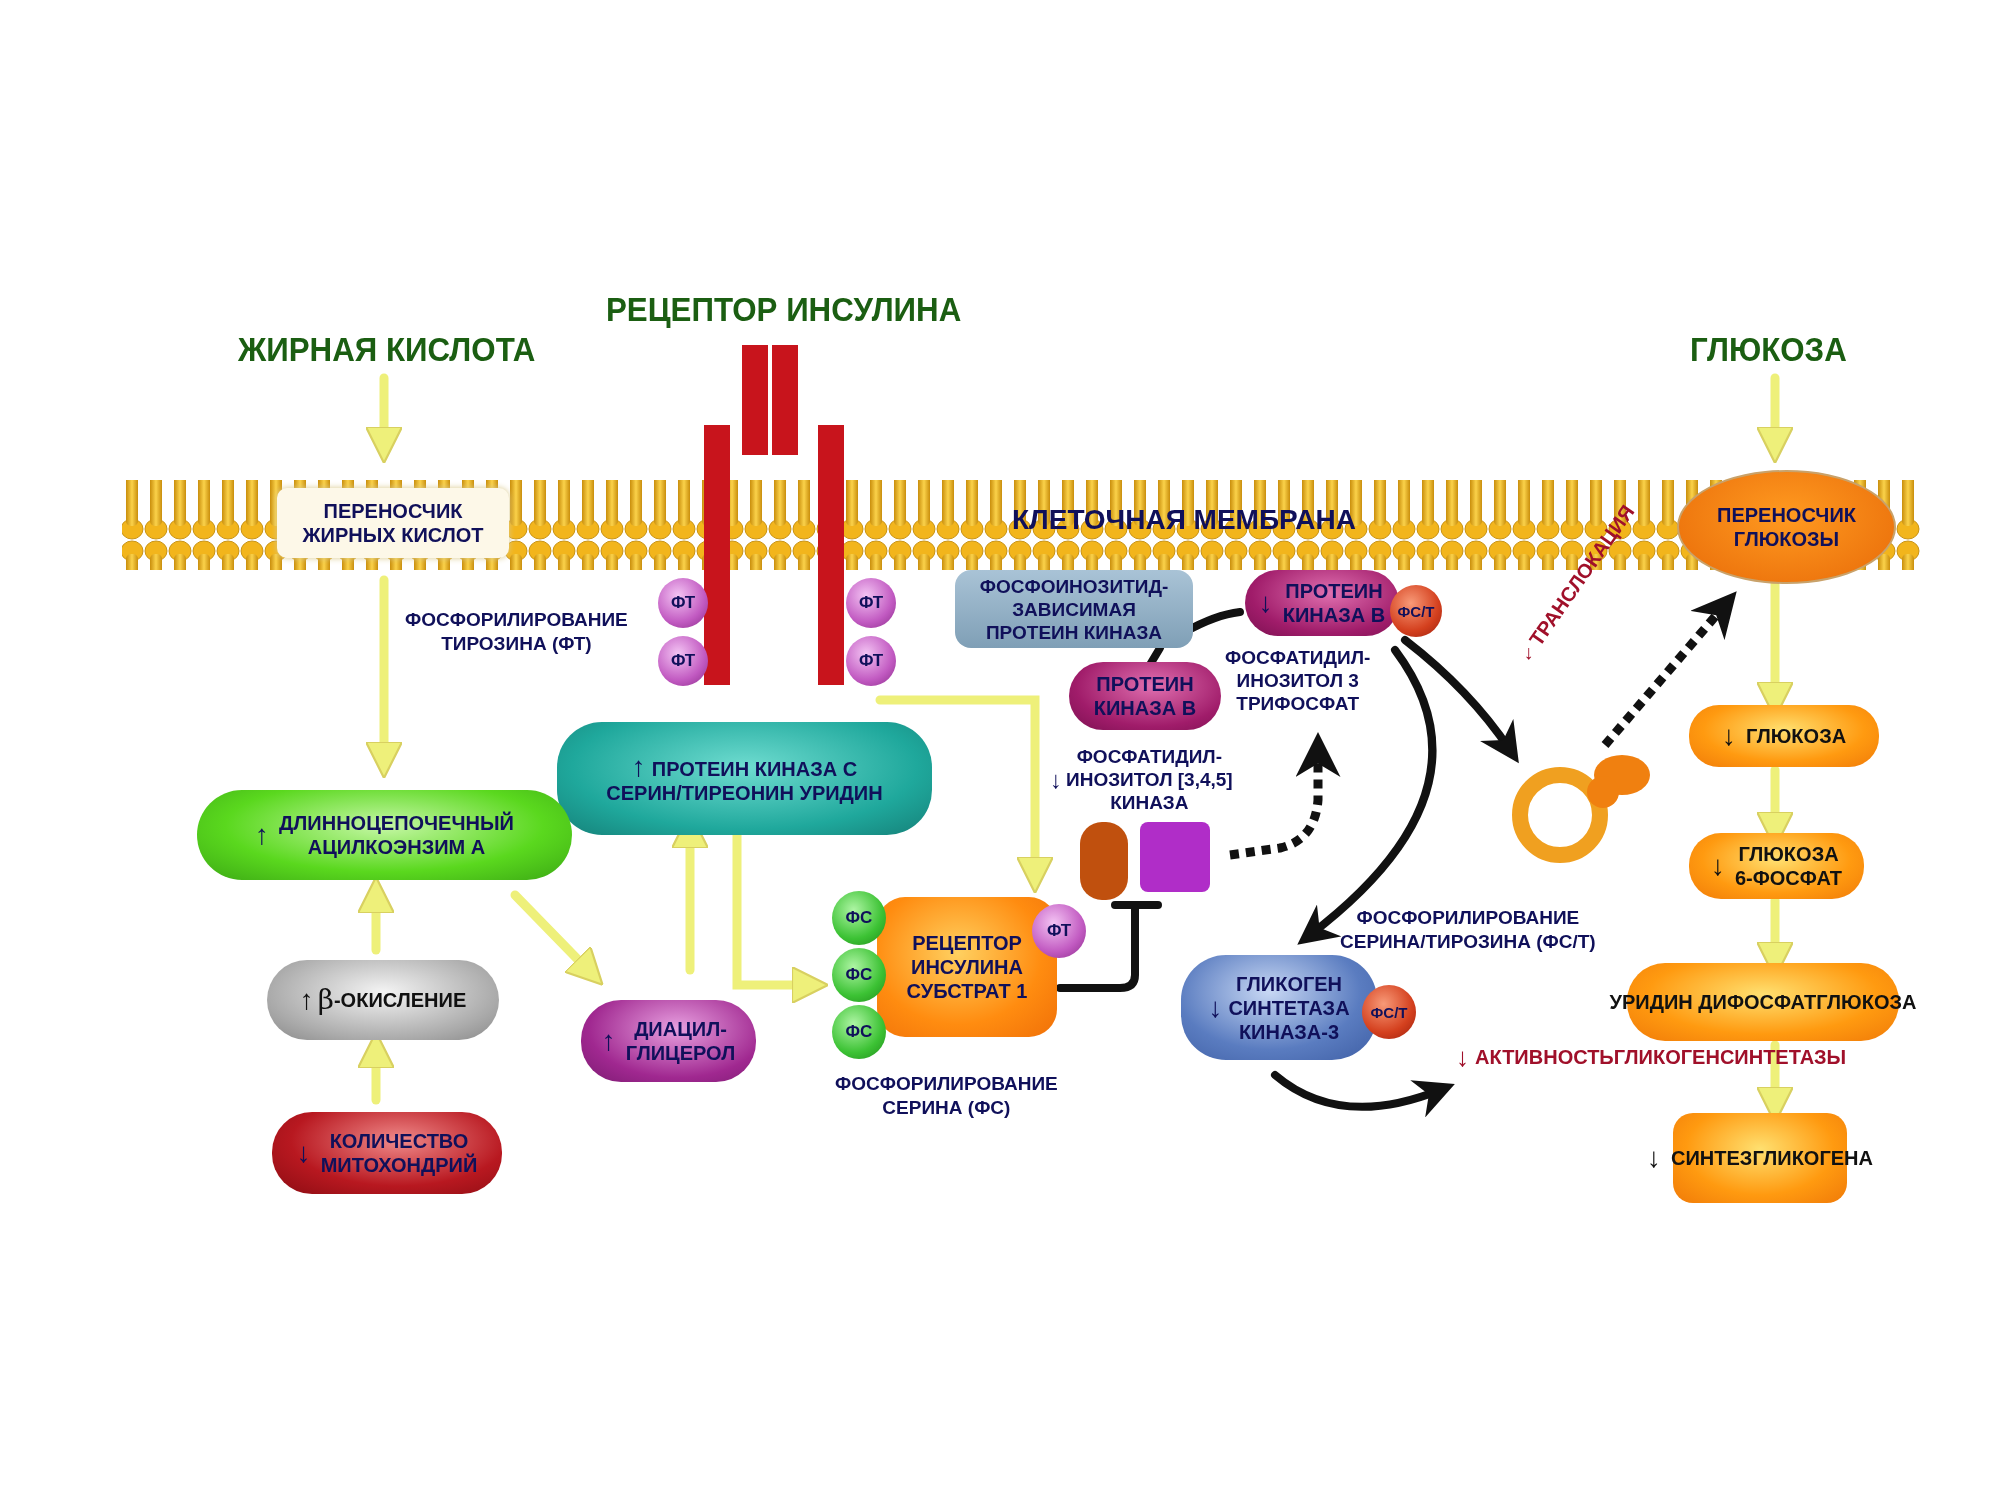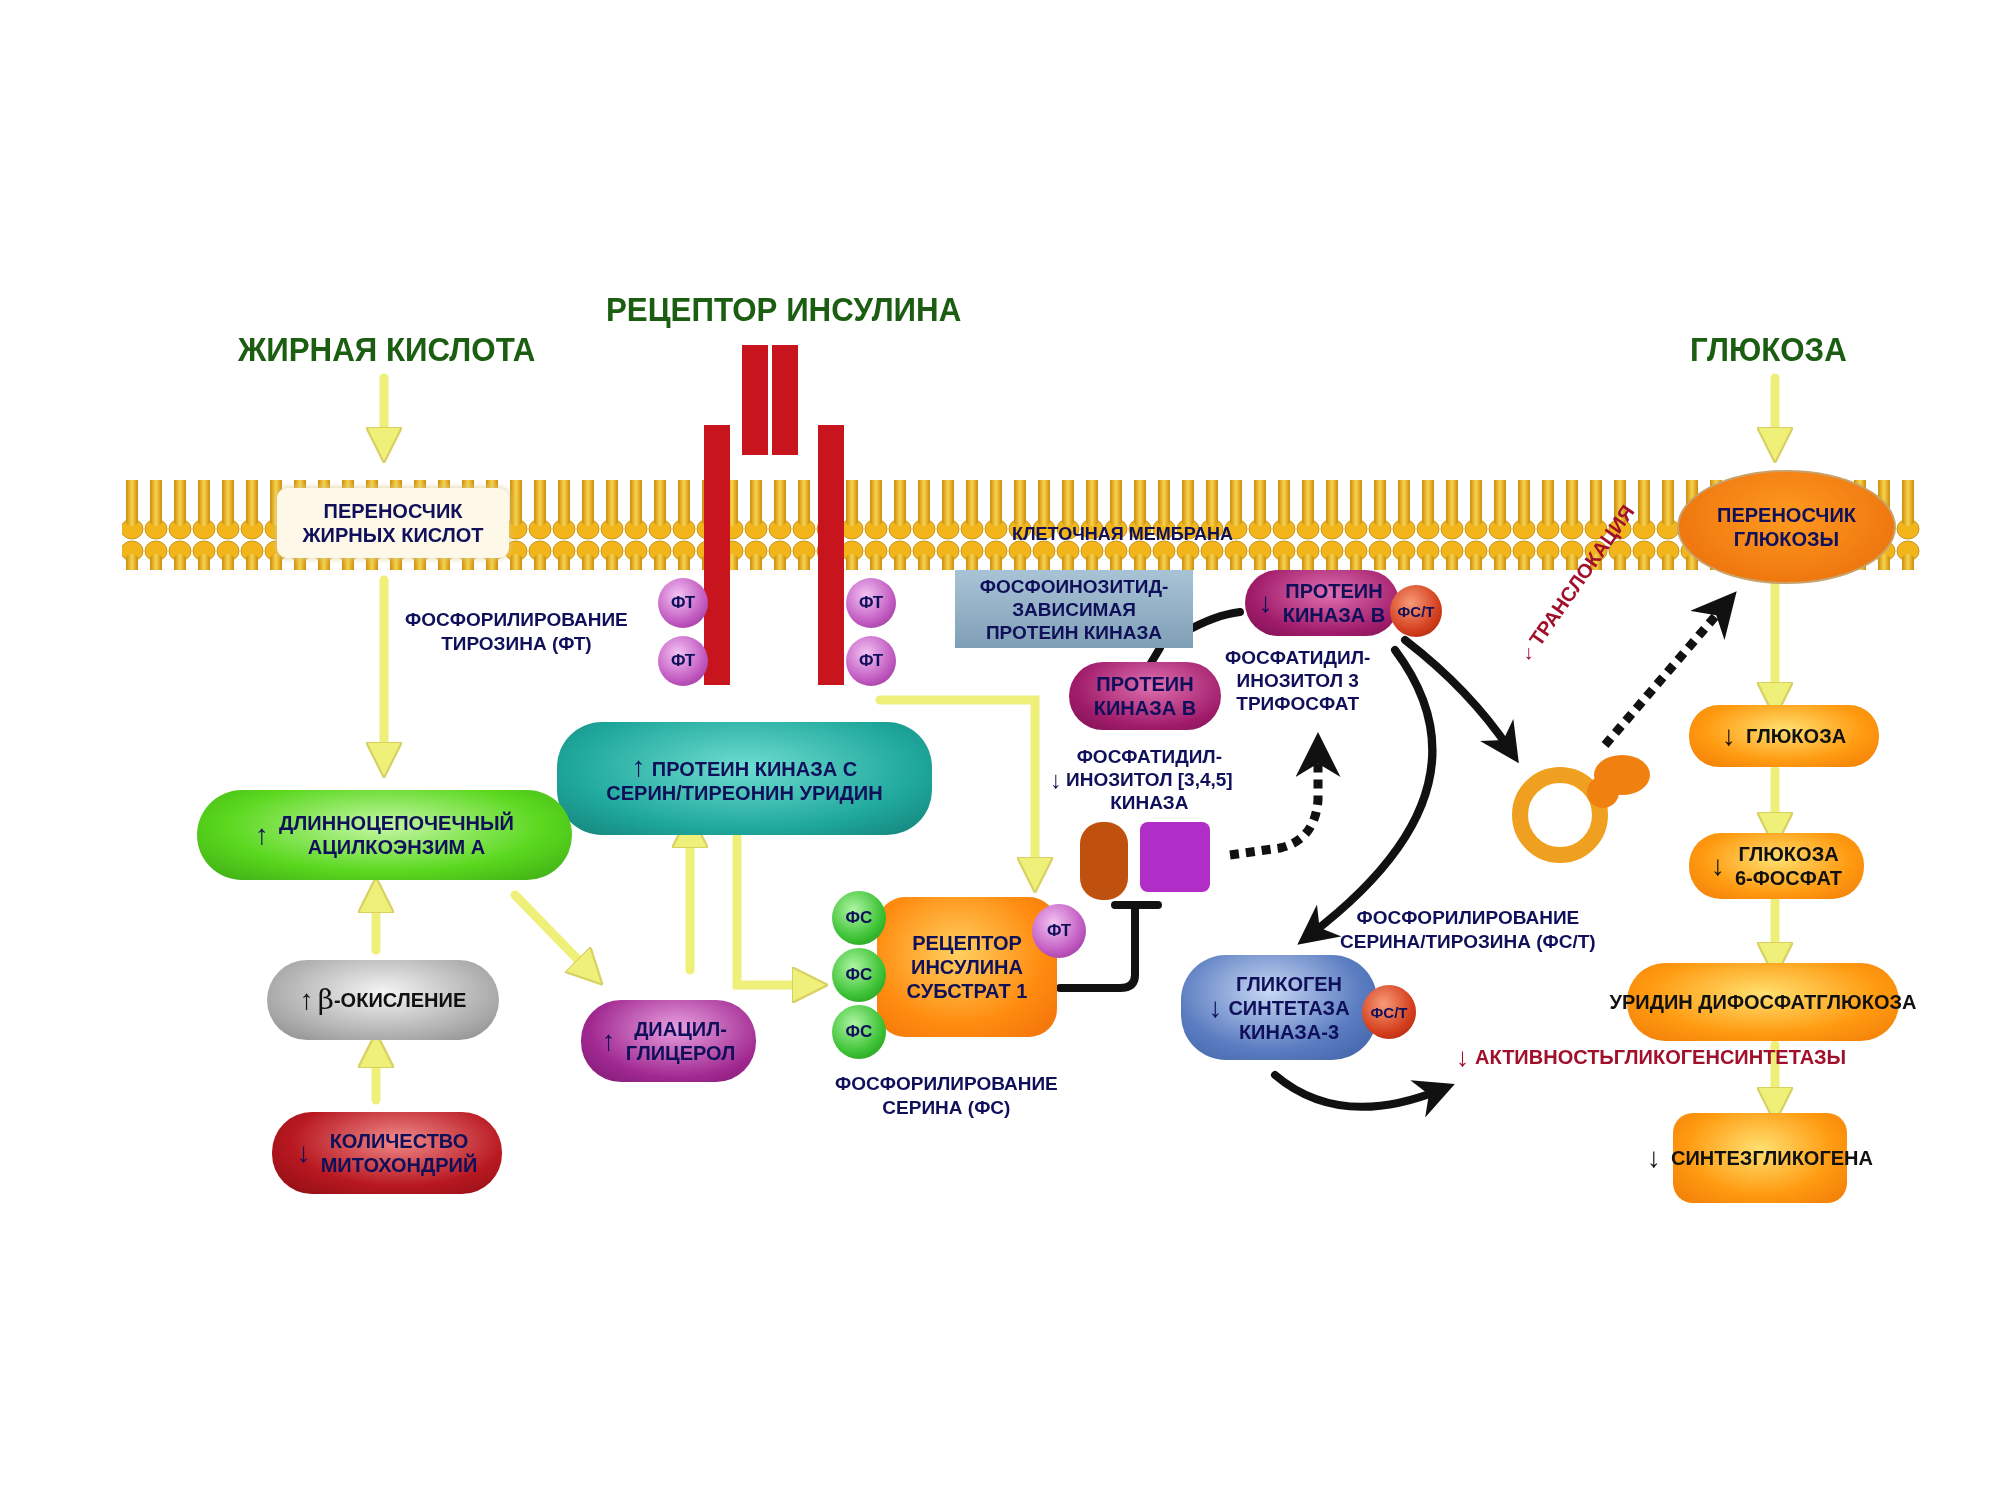--- a/index.html
+++ b/index.html
@@ -98,42 +98,42 @@
     <ellipse cx="1603" cy="792" rx="16" ry="16" fill="#f08010"></ellipse>
   </g>
 
   <rect x="1080" y="822" width="48" height="78" rx="22" fill="#c0500e"></rect>
   <rect x="1140" y="822" width="70" height="70" rx="8" fill="#b02dc8"></rect>
 </svg>
 
 <div class="abs title-green" style="left:238px; top:330px;">ЖИРНАЯ КИСЛОТА</div>
 <div class="abs title-green" style="left:606px; top:290px;">РЕЦЕПТОР ИНСУЛИНА</div>
 <div class="abs title-green" style="left:1690px; top:330px;">ГЛЮКОЗА</div>
-<div class="abs navy" style="left:1012px; top:504px; font-size:18px; white-space:nowrap;margin-top:20px;">КЛЕТОЧНАЯ МЕМБРАНА</div>
+<div class="abs navy" style="left:1012px; top:504px; font-size:28px; white-space:nowrap;">КЛЕТОЧНАЯ МЕМБРАНА</div>
 
 <div class="pill" style="left:268px; top:488px; width:232px; height:70px; background:#fdf8e8; border-radius:10px; box-shadow:0 0 6px #d9c88a; flex-direction:column;">
   <span>ПЕРЕНОСЧИК</span>
   <span>ЖИРНЫХ КИСЛОТ</span>
 </div>
 <div class="pill" style="left:1668px; top:470px; width:215px; height:110px; background:radial-gradient(ellipse at 50% 40%, #ff9a20, #e86a08); border-radius:50%; border:2px solid #c9a26a; flex-direction:column;">
   <span>ПЕРЕНОСЧИК</span>
   <span>ГЛЮКОЗЫ</span>
 </div>
 
 <div class="ball" style="left:658px; top:578px; width:50px; height:50px; background:radial-gradient(circle at 40% 35%, #f3c3f3, #c25bc2 60%, #8a2a8a);">ФТ</div>
 <div class="ball" style="left:658px; top:636px; width:50px; height:50px; background:radial-gradient(circle at 40% 35%, #f3c3f3, #c25bc2 60%, #8a2a8a);">ФТ</div>
 <div class="ball" style="left:846px; top:578px; width:50px; height:50px; background:radial-gradient(circle at 40% 35%, #f3c3f3, #c25bc2 60%, #8a2a8a);">ФТ</div>
 <div class="ball" style="left:846px; top:636px; width:50px; height:50px; background:radial-gradient(circle at 40% 35%, #f3c3f3, #c25bc2 60%, #8a2a8a);">ФТ</div>
 
 <div class="abs lbl navy" style="left:405px; top:608px; font-size:19px;">
   <div>ФОСФОРИЛИРОВАНИЕ</div>
   <div>ТИРОЗИНА (ФТ)</div>
 </div>
 
-<div class="pill" style="left:946px; top:570px; width:238px; height:78px; background:linear-gradient(#a9c3d6,#7f9fb6); border-radius:0; flex-direction:column; font-size:19px; line-height:23px;">
+<div class="pill" style="left:946px; top:570px; width:238px; height:78px; background:linear-gradient(#a9c3d6,#7f9fb6); border-radius:16px; flex-direction:column; font-size:19px; line-height:23px;">
   <span>ФОСФОИНОЗИТИД-</span>
   <span>ЗАВИСИМАЯ</span>
   <span>ПРОТЕИН КИНАЗА</span>
 </div>
 
 <div class="pill" style="left:1236px; top:570px; width:154px; height:66px; background:radial-gradient(ellipse at 55% 35%, #e070b0, #a01c6a 65%, #7a1050); border-radius:34px;">
   <span class="arrow-glyph">↓</span>
   <span style="display:flex; flex-direction:column;">
     <span>ПРОТЕИН</span>
     <span>КИНАЗА В</span>

